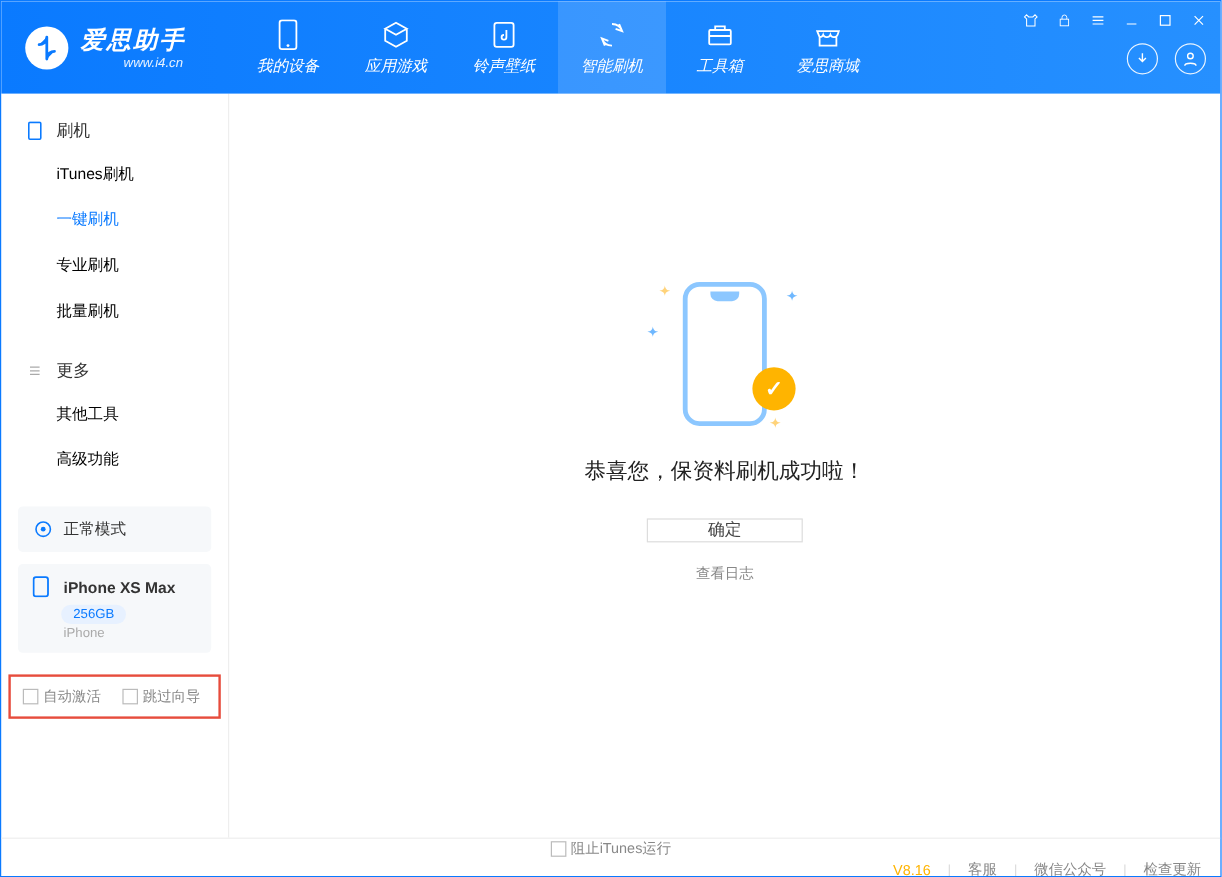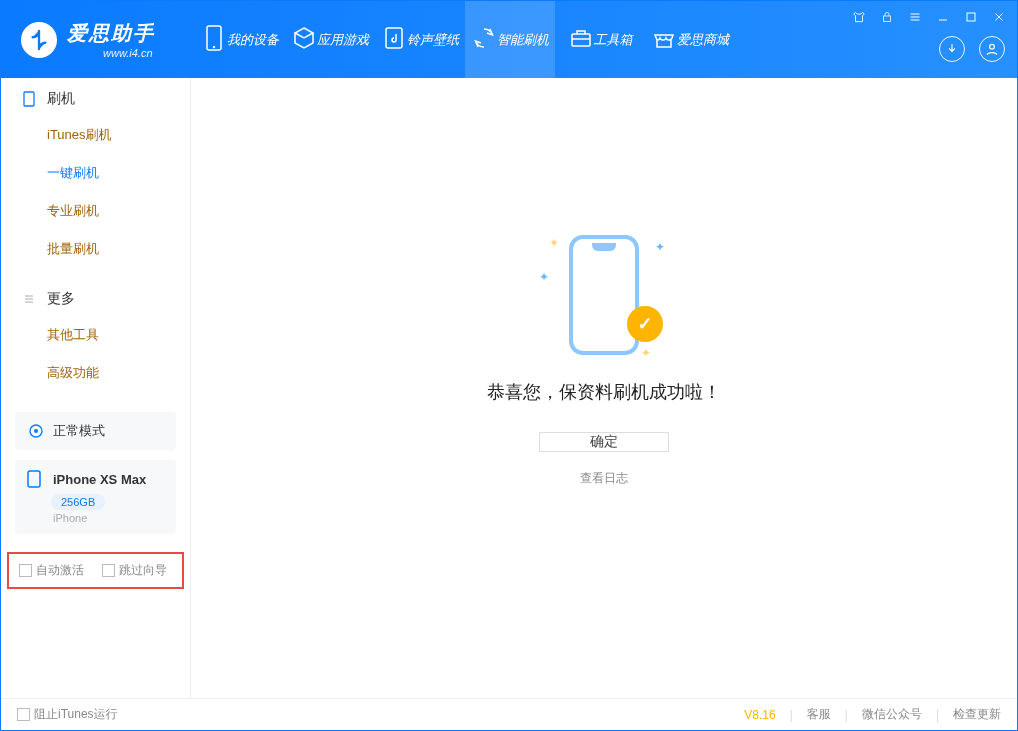--- a/index.html
+++ b/index.html
@@ -7,37 +7,37 @@
 
 
 .header { height: 77px; background: linear-gradient(to right, #0a7aff, #2690ff); display: flex; align-items: center; color: #fff; position: relative; font-style: italic; }
 .logo-area { display: flex; align-items: center; padding: 0 20px; }
 .logo-icon { width: 36px; height: 36px; background: #fff; border-radius: 50%; display: flex; align-items: center; justify-content: center; color: #0a7aff; font-weight: bold; font-size: 20px; margin-right: 10px; }
 .logo-text { display: flex; flex-direction: column; }
 .logo-title { font-size: 20px; font-weight: bold; letter-spacing: 2px; }
 .logo-sub { font-size: 11px; opacity: 0.9; margin-left: 36px; }
 
 .nav-tabs { display: flex; height: 100%; margin-left: 20px; }
-.nav-tab { width: 90px; display: flex; flex-direction: row; align-items: center; justify-content: center; cursor: pointer; font-size: 13px; }
+.nav-tab { width: 90px; display: flex; flex-direction: column; align-items: center; justify-content: center; cursor: pointer; font-size: 13px; }
 .nav-tab.active { background: rgba(255,255,255,0.15); }
 .nav-tab .nav-icon { width: 26px; height: 26px; margin-bottom: 4px; display: flex; align-items: center; justify-content: center; }
 
 .header-right { position: absolute; right: 12px; bottom: 16px; display: flex; gap: 14px; align-items: center; }
 .hr-icon { width: 26px; height: 26px; border: 1.5px solid rgba(255,255,255,0.9); border-radius: 50%; display: flex; align-items: center; justify-content: center; color: #fff; cursor: pointer; }
 
 .win-controls { position: absolute; top: 8px; right: 10px; display: flex; gap: 12px; }
 .win-btn { width: 16px; height: 16px; cursor: pointer; color: #fff; display: flex; align-items: center; justify-content: center; font-size: 12px; }
 
 
 .body { display: flex; height: 620px; }
-.sidebar { width: 190px; border-right: 1px solid #eee; overflow-y: auto; padding-top: 4px; }
+.sidebar { width: 190px; border-right: 1px solid #eee; overflow-y: auto; padding-top: 14px; }
 .sb-section { margin-bottom: 14px; }
 .sb-header { display: flex; align-items: center; padding: 8px 20px; color: #333; font-size: 14px; }
 .sb-header .sb-h-icon { width: 16px; height: 16px; margin-right: 10px; display: flex; align-items: center; justify-content: center; color: #888; }
-.sb-item { padding: 10px 20px 10px 46px; font-size: 13px; color: #a16207; cursor: pointer; }
+.sb-item { padding: 10px 20px 10px 46px; font-size: 13px; color: #000000; cursor: pointer; }
 .sb-item.active { color: #0a7aff; }
 
 .sb-status-card { margin: 20px 14px 10px; background: #f6f8fa; border-radius: 4px; padding: 10px 12px; display: flex; align-items: center; font-size: 13px; color: #333; }
 .sb-status-card .dot-icon { width: 18px; height: 18px; margin-right: 8px; display: flex; align-items: center; justify-content: center; }
 
 .sb-device-card { margin: 0 14px; background: #f6f8fa; border-radius: 4px; padding: 10px 12px; }
 .dev-row1 { display: flex; align-items: center; font-size: 13px; font-weight: bold; color: #333; }
 .dev-row1 .dev-icon { width: 18px; height: 18px; margin-right: 8px; color: #0a7aff; }
 .dev-badge { display: inline-block; background: #e7f1ff; color: #0a7aff; font-size: 11px; padding: 2px 10px; border-radius: 10px; margin: 6px 0 2px 24px; }
 .dev-sub { font-size: 11px; color: #aaa; margin-left: 26px; }
@@ -53,21 +53,21 @@
 .phone-outline::before { content: ""; position: absolute; left: 50%; top: 4px; transform: translateX(-50%); width: 24px; height: 8px; background: #8cc7ff; border-radius: 0 0 6px 6px; }
 .check-badge { position: absolute; right: 6px; bottom: 18px; width: 36px; height: 36px; background: #ffb400; border-radius: 50%; display: flex; align-items: center; justify-content: center; color: #fff; font-size: 18px; font-weight: bold; }
 .sparkle { position: absolute; font-size: 12px; color: #6fb8ff; }
 .sparkle.s1 { left: 0; top: 40px; } .sparkle.s2 { right: 4px; top: 10px; } .sparkle.s3 { left: 10px; top: 6px; color: #ffd37a; } .sparkle.s4 { right: 18px; bottom: 0; color: #ffd37a; }
 
 .success-text { font-size: 18px; color: #222; margin-bottom: 28px; }
 .ok-btn { width: 130px; height: 20px; border: 1px solid #ddd; background: #fff; font-size: 14px; color: #444; cursor: pointer; margin-bottom: 18px; }
 .log-link { font-size: 12px; color: #888; cursor: pointer; }
 
 
-.footer { height: 32px; border-top: 1px solid #eee; display: flex; align-items: center; padding: 0 16px; font-size: 12px; color: #888; }
+.footer { height: 32px; border-top: 1px solid #eee; display: flex; align-items: center; padding: 0 16px; font-size: 12px; color: #888; flex-direction: column; }
 .footer-left { display: flex; align-items: center; gap: 6px; }
 .footer-right { margin-left: auto; display: flex; align-items: center; gap: 14px; }
 .footer-right .sep { color: #ddd; }
 .footer-link { cursor: pointer; }
 .version { color: #ffb400; }
 </style>
 </head>
 <body>
 
 <div class="header">

